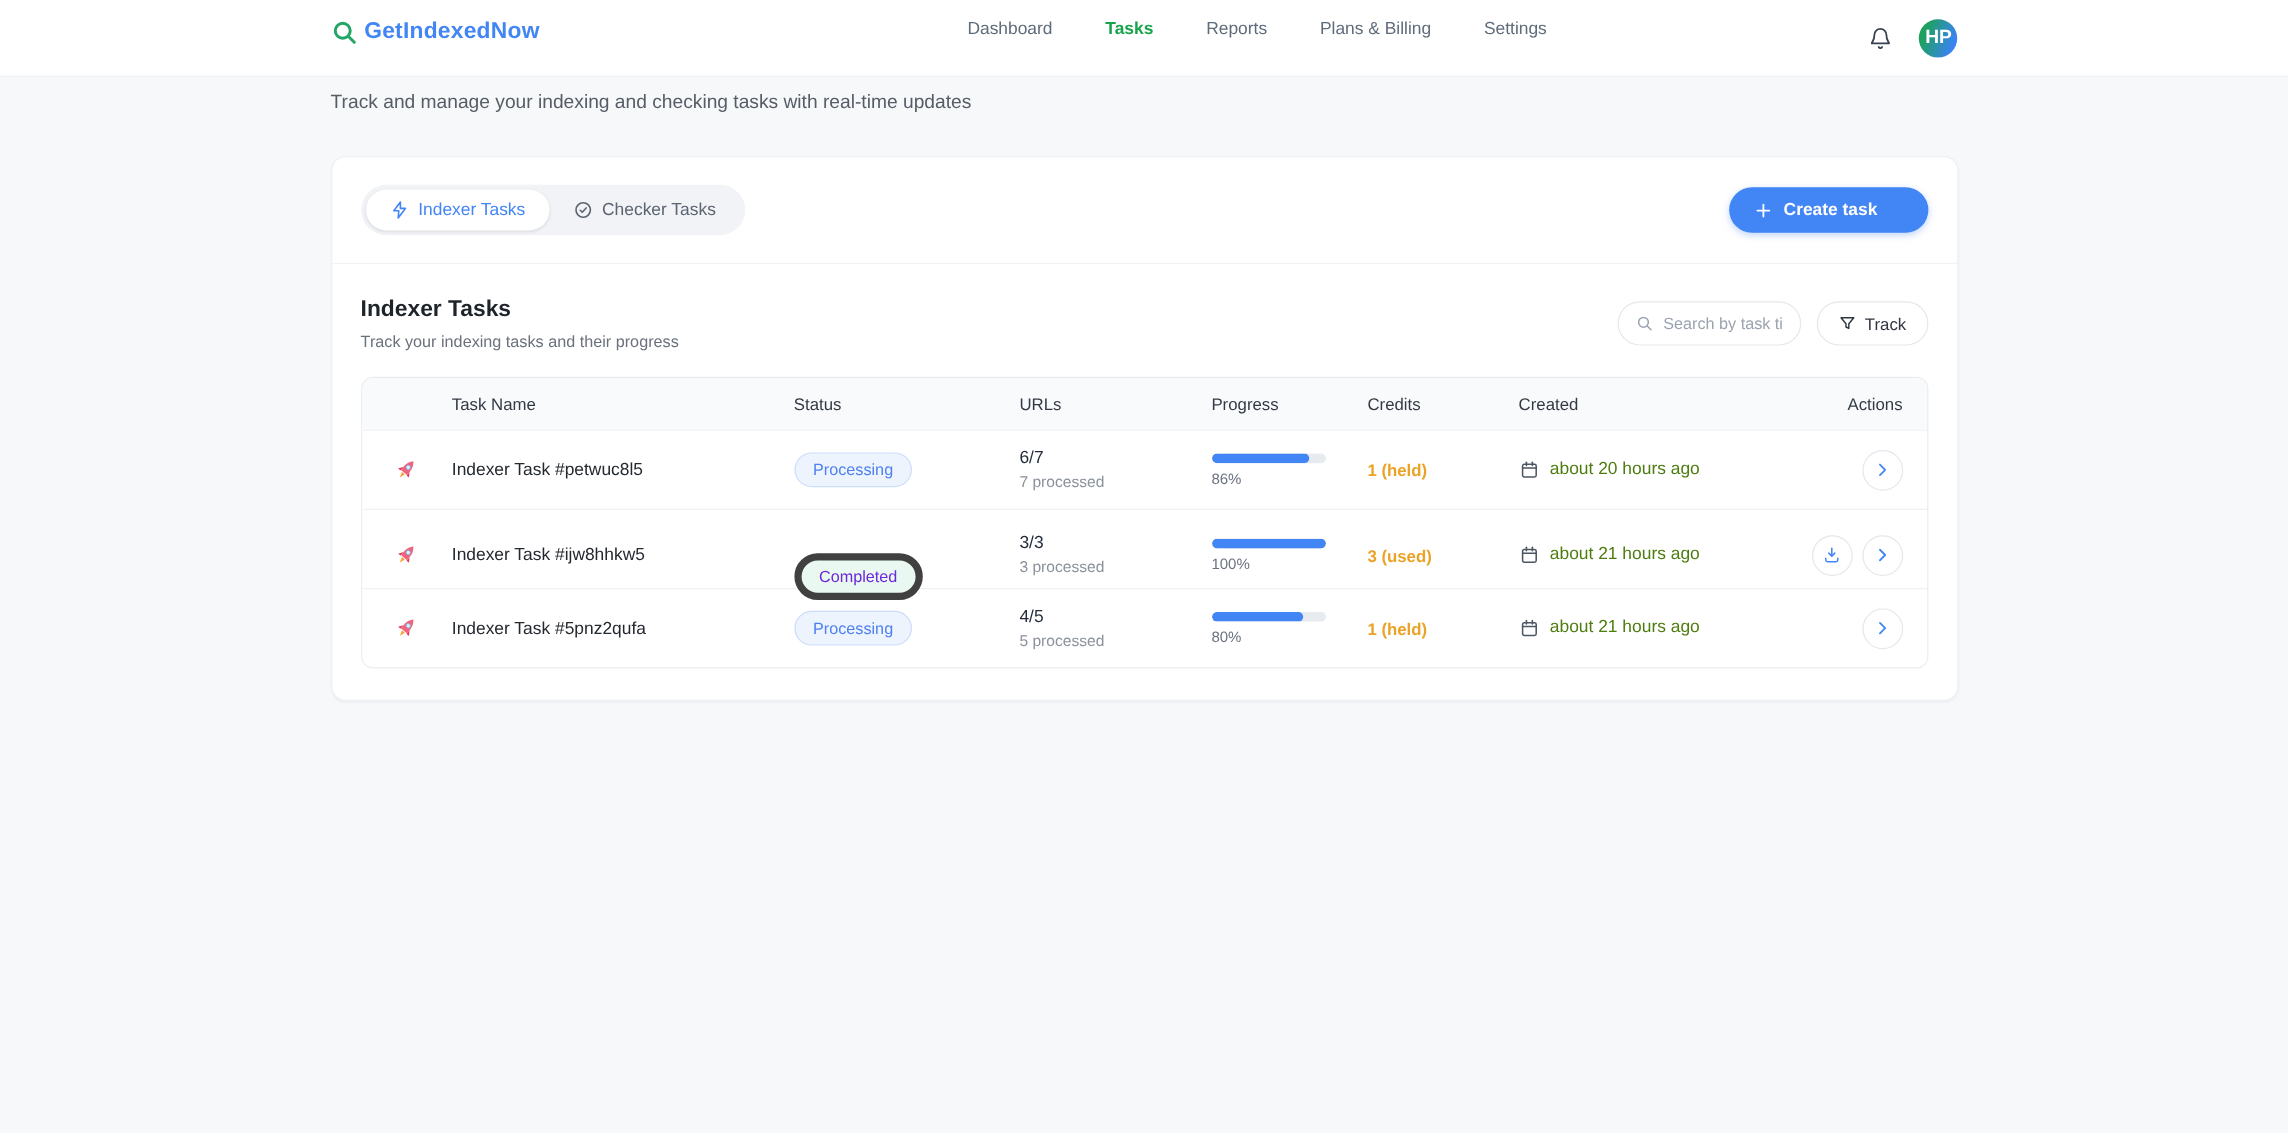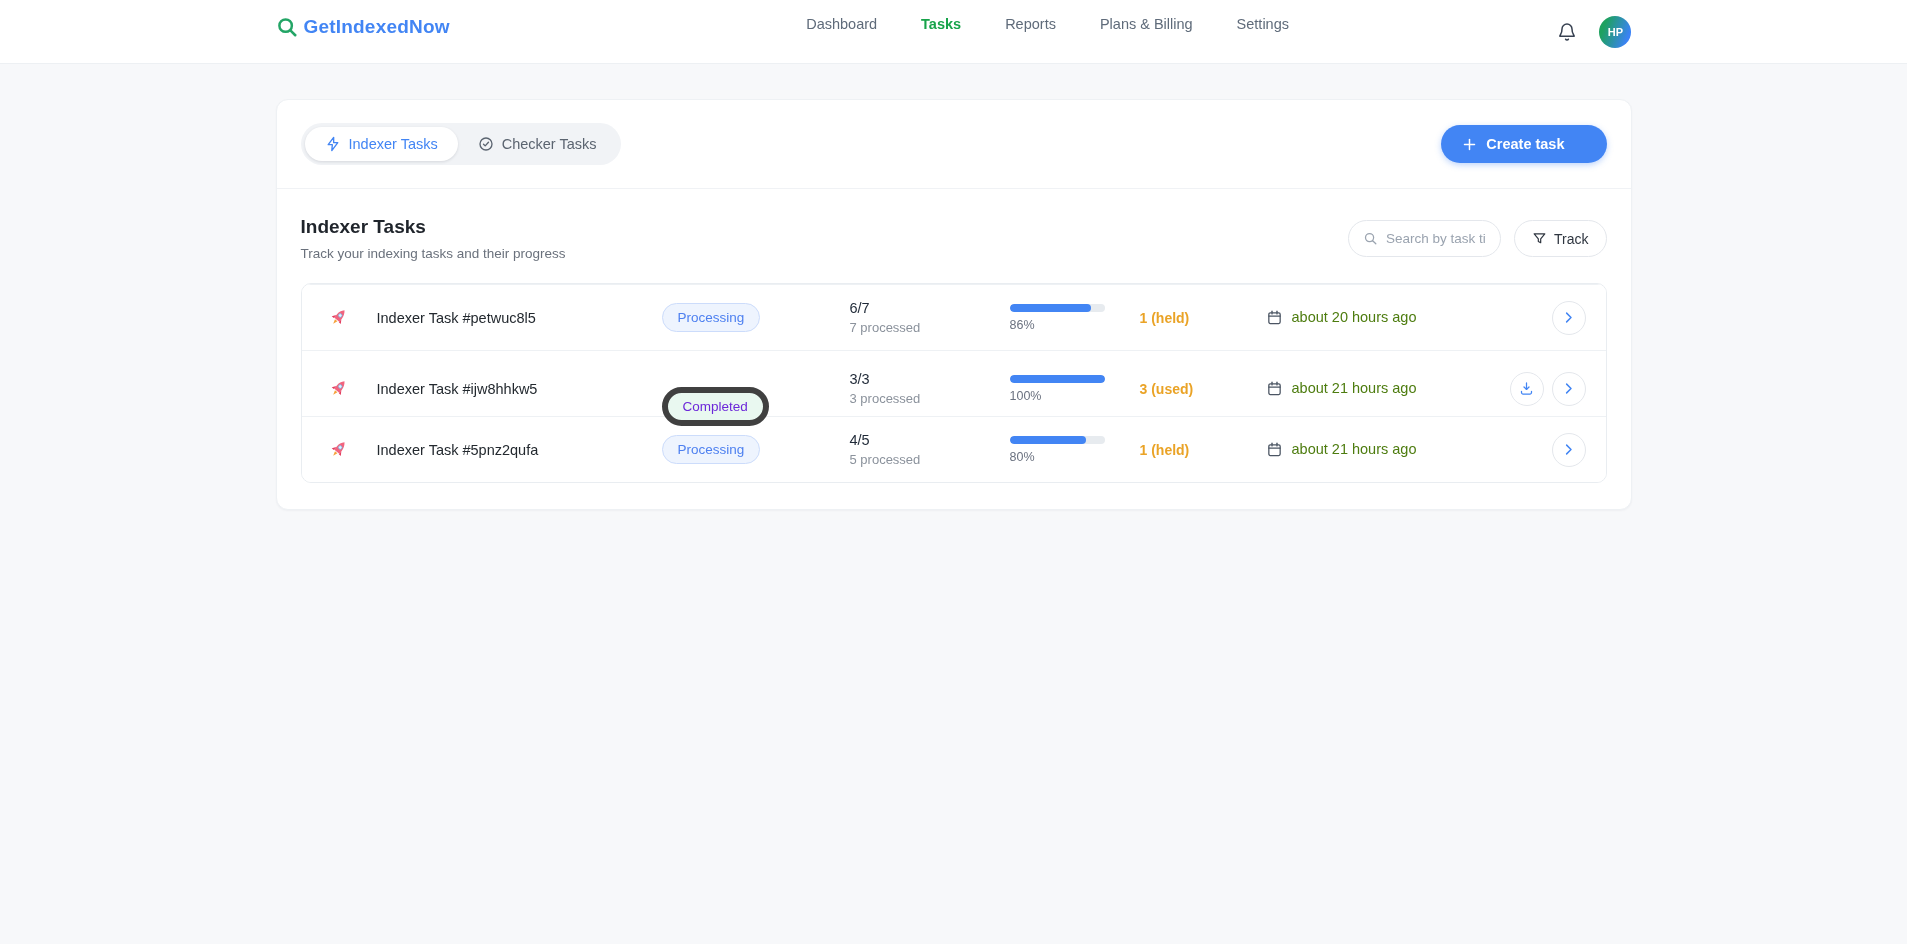--- a/index.html
+++ b/index.html
@@ -30,21 +30,21 @@
   .logo-text { font-size: 19px; font-weight: bold; color: #4285f4; letter-spacing: 0.2px; }
   .nav { display: flex; align-items: center; gap: 44px; margin-left: 88px; }
   .nav-item { font-size: 14.5px; color: #5f6b7a; cursor: pointer; }
   .nav-item.active { color: #17a34a; font-weight: bold; }
   .topbar-actions { display: flex; align-items: center; gap: 22px; }
   .bell-btn { background: none; border: none; cursor: pointer; color: #374151; display: flex; }
   .bell-btn svg { width: 20px; height: 20px; }
   .avatar {
     width: 32px; height: 32px; border-radius: 50%;
     background: linear-gradient(110deg, #1ea15f 20%, #3b82f6 85%);
-    color: #fff; font-size: 11px; font-weight: bold;
+    color: #fff; font-size: 16px; font-weight: bold;
     display: flex; align-items: center; justify-content: center;
     cursor: pointer;
   }
   
   .content { width: 1356px; margin: 0 auto; }
   .page-title { font-size: 31px; font-weight: 600; color: #1c2127; margin-top: 40px; letter-spacing: 0.2px; }
   .page-subtitle { font-size: 16px; color: #565d66; margin-top: 13px; }
   
   .card {
     margin-top: 35px;
@@ -198,20 +198,21 @@
           <path d="M18 8.4a6 6 0 0 0-12 0c0 6.6-2.6 6.6-2.6 8.6h17.2c0-2-2.6-2-2.6-8.6z"></path>
           <path d="M10.3 20.6a1.9 1.9 0 0 0 3.4 0"></path>
         </svg>
       </button>
       <div class="avatar">HP</div>
     </div>
   </div>
 </header>
 
 <main class="content">
+  <p class="page-subtitle">Track and manage your indexing and checking tasks with real-time updates</p>
 
   <section class="card">
 
     <div class="card-top">
       <div class="tabs">
         <button class="tab active">
           <svg viewBox="0 0 24 24" fill="none" stroke="currentColor" stroke-width="2" stroke-linejoin="round" stroke-linecap="round">
             <path d="M13 2 L4.8 13 H11 L10.2 22 L19.2 10 H13 Z"></path>
           </svg>
           <span>Indexer Tasks</span>
@@ -249,20 +250,30 @@
         <button class="filter-btn">
           <svg viewBox="0 0 24 24" fill="none" stroke="currentColor" stroke-width="1.9" stroke-linejoin="round">
             <path d="M3.5 4.5h17l-6.6 8v6.2l-3.8-1.9v-4.3l-6.6-8z"></path>
           </svg>
           <span>Track</span>
         </button>
       </div>
     </div>
 
     <div class="table-wrap">
+      <div class="trow thead">
+        <div></div>
+        <div>Task Name</div>
+        <div>Status</div>
+        <div>URLs</div>
+        <div>Progress</div>
+        <div>Credits</div>
+        <div>Created</div>
+        <div style="text-align:right; padding-right:20px;">Actions</div>
+      </div>
 
       <div class="trow tbody-row">
         <div class="cell-icon">
           <svg viewBox="0 0 32 32">
             <g transform="rotate(40 16 16)">
               <path d="M16 3c3 3.2 4.6 7.2 4.6 11.2V20h-9.2v-5.8C11.4 10.2 13 6.2 16 3z" fill="#f1647e"></path>
               <circle cx="16" cy="12.3" r="2.5" fill="#e3f2fc" stroke="#6fb6e8" stroke-width="1"></circle>
               <path d="M11.4 15.4l-3.6 5.4h3.6z" fill="#e23d5f"></path>
               <path d="M20.6 15.4l3.6 5.4h-3.6z" fill="#e23d5f"></path>
               <path d="M13.8 21h4.4L16 27.5z" fill="#f6a23b"></path>

